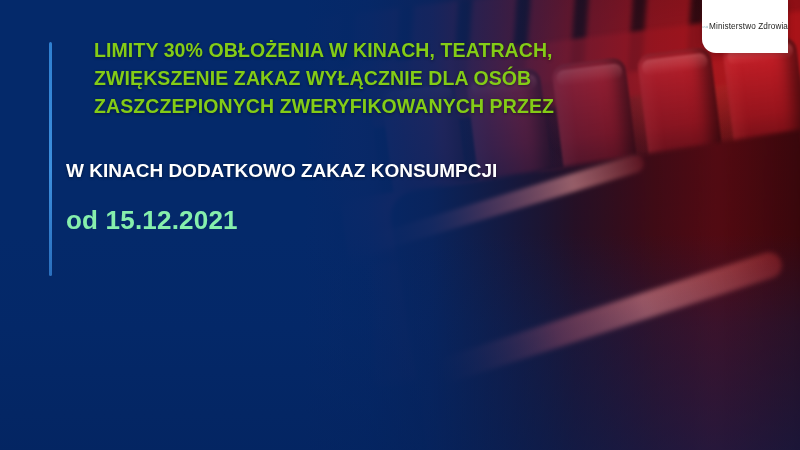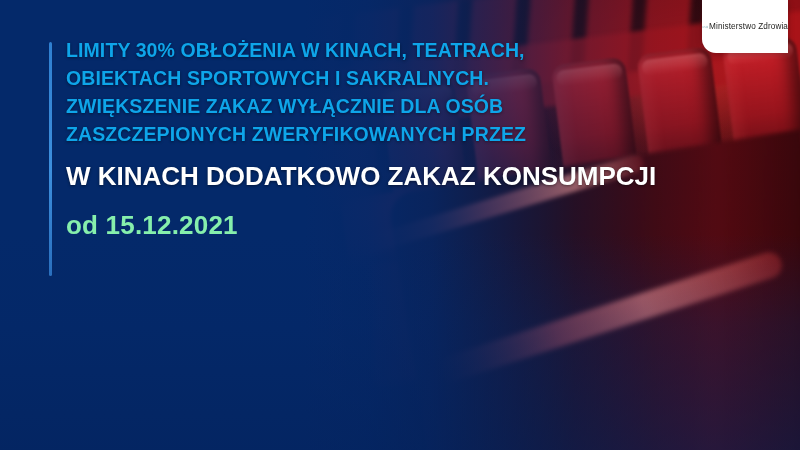--- a/index.html
+++ b/index.html
@@ -136,32 +136,33 @@
     position:absolute; left:49px; top:42px; width:3px; height:234px;
     background:linear-gradient(180deg,#2f7fd0 0%, #3d8fdd 55%, #2a6fbd 100%);
     border-radius:2px;
   }
 
   
   .copy{
     position:absolute; left:66px; top:36px; width:560px;
   }
   .headline{
-    color:#0ea5e9;
+    color:#84cc16;
     font-size:19.5px;
     font-weight:bold;
     line-height:28px;
     letter-spacing:.1px;
     text-shadow:0 1px 3px rgba(0,0,0,.45);
+    margin-left:28px;
   }
   .headline .l{ display:block; white-space:nowrap; }
   .subline{
-    margin-top:14px;
+    margin-top:37px;
     color:#ffffff;
-    font-size:26px;
+    font-size:19px;
     font-weight:bold;
     line-height:28px;
     white-space:nowrap;
     text-shadow:0 1px 3px rgba(0,0,0,.45);
   }
   .dateline{
     margin-top:20px;
     color:#86efac;
     font-size:26px;
     font-weight:bold;
@@ -227,21 +228,20 @@
   </div>
 
   <div class="blue-wash"></div>
   <div class="blue-wash-v"></div>
 
   <div class="accent-bar"></div>
 
   <div class="copy">
     <div class="headline">
       <span class="l">LIMITY 30% OBŁOŻENIA W KINACH, TEATRACH,</span>
-      <span class="l">OBIEKTACH SPORTOWYCH I SAKRALNYCH.</span>
       <span class="l">ZWIĘKSZENIE ZAKAZ WYŁĄCZNIE DLA OSÓB</span>
       <span class="l">ZASZCZEPIONYCH ZWERYFIKOWANYCH PRZEZ</span>
     </div>
     <div class="subline">W KINACH DODATKOWO ZAKAZ KONSUMPCJI</div>
     <div class="dateline">od 15.12.2021</div>
   </div>
 
   <div class="logo-box">
     <svg class="logo-mark" viewBox="0 0 140 44" aria-hidden="true">
       <polyline points="4,36 22,8 40,36 58,8 76,36 94,8 132,8 100,36 130,36" fill="none" stroke="#1f6f80" stroke-width="5" stroke-linecap="square" stroke-linejoin="miter"></polyline>

